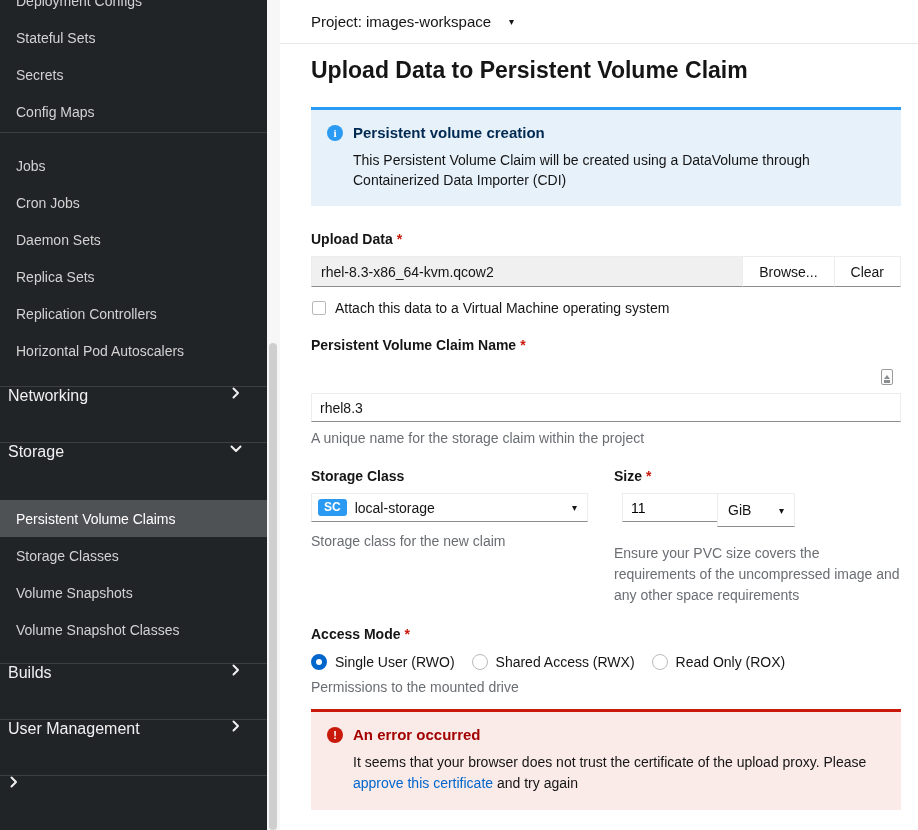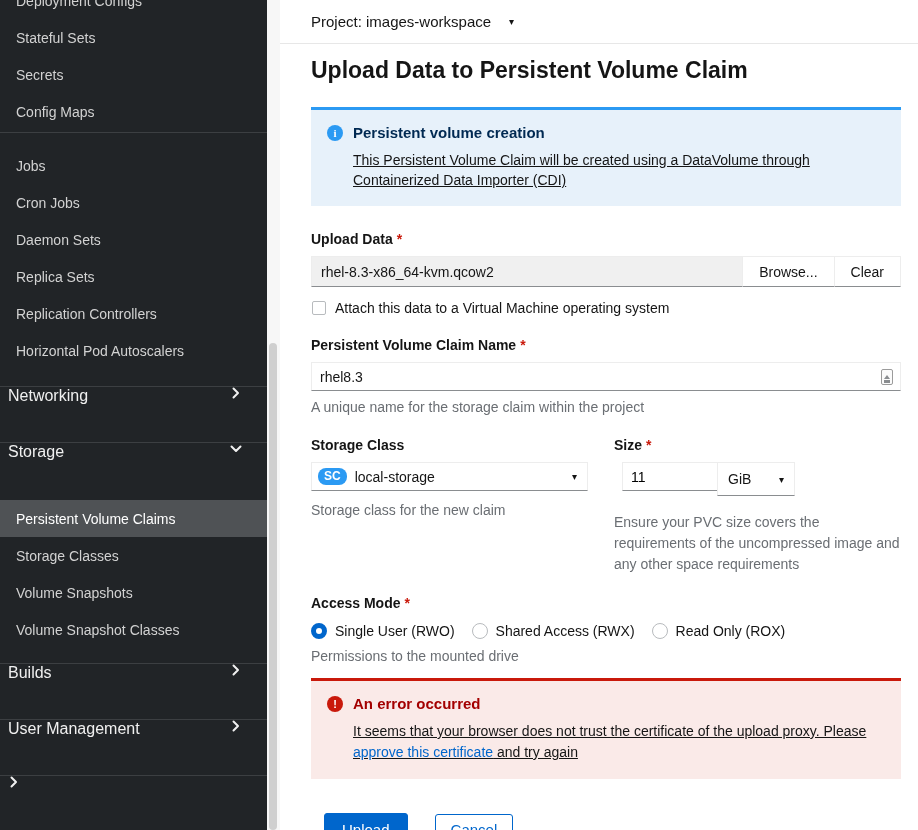--- a/index.html
+++ b/index.html
@@ -43,21 +43,21 @@
   .alert.info  { background:#e7f1fa; border-top:3px solid #2b9af3; }
   .alert.error { background:#faeae8; border-top:3px solid #c9190b; }
   .alert-icon { width:16px; height:16px; border-radius:50%; color:#fff; flex:none;
     font-size:11px; font-weight:bold; display:flex; align-items:center; justify-content:center;
     margin-right:10px; margin-top:1px; font-family:"Liberation Serif", serif; }
   .alert-icon.i-info { background:#2b9af3; }
   .alert-icon.i-err  { background:#c9190b; font-family:"Liberation Sans", sans-serif; }
   .alert-title { font-size:15px; font-weight:700; }
   .alert.info .alert-title { color:#002952; }
   .alert.error .alert-title { color:#a30000; }
-  .alert-desc { margin-top:9px; font-size:14px; line-height:20px; color:#151515; max-width:552px;text-decoration:underline; }
+  .alert-desc { margin-top:9px; font-size:14px; line-height:20px; color:#151515; max-width:552px; }
   .alert.error .alert-desc { max-width:540px; line-height:21px; }
   .alert a { color:#0066cc; text-decoration:none; cursor:pointer; }
 
   
   .f-label { font-size:14px; font-weight:700; }
   .req { color:#c9190b; margin-left:4px; font-weight:700; }
   .helper { font-size:14px; color:#6a6e73; }
 
   .sec-upload { margin-top:25px; }
   .file-row { margin-top:9px; display:flex; height:31px; }
@@ -67,36 +67,36 @@
     border-left:none; font-size:14px; color:#151515; padding:0 16px; cursor:pointer;
     font-family:"Liberation Sans", sans-serif; }
   .check-row { margin-top:13px; display:flex; align-items:center; cursor:pointer; }
   .check-row input { width:14px; height:14px; margin:0 9px 0 1px; accent-color:#fff;
     appearance:none; border:1px solid #b8bbbe; border-radius:2px; background:#fff; }
   .check-row span { font-size:14px; }
 
   .sec-name { margin-top:21px; }
   .text-input-wrap { margin-top:9px; position:relative; }
   .text-input { width:100%; height:29px; border:1px solid #ededed; border-bottom-color:#8a8d90;
-    padding:0 26px 0 8px; font-size:14px; color:#151515; font-family:"Liberation Sans", sans-serif; }
+    padding:0 26px 0 8px; font-size:14px; color:#151515; font-family:"Liberation Sans", sans-serif;margin-top:31px; }
   .autofill { position:absolute; right:8px; top:7px; width:12px; height:16px;
     border:1px solid #9b9b9b; border-radius:2px; background:#fbfbfb;
     display:flex; flex-direction:column; align-items:center; justify-content:center; }
   .autofill i { display:block; width:0; height:0; border:3px solid transparent;
     border-bottom:4px solid #8a8d90; margin-bottom:1px; }
   .autofill b { display:block; width:6px; height:3px; background:#8a8d90; }
   .sec-name .helper { margin-top:8px; }
 
   .two-col { margin-top:22px; display:flex; }
   .col-sc { width:277px; flex:none; margin-right:26px; }
   .col-size { flex:1; }
   .select-box { margin-top:9px; height:29px; border:1px solid #ededed; border-bottom-color:#8a8d90;
     display:flex; align-items:center; padding:0 10px 0 6px; cursor:pointer; background:#fff; }
   .sc-badge { background:#2b9af3; color:#fff; font-size:12px; font-weight:700;
-    padding:1px 6px 2px 6px; border-radius:8px;text-align:right; }
+    padding:1px 6px 2px 6px; border-radius:3px;text-align:right; }
   .sc-value { margin-left:8px; font-size:14px; }
   .select-box .caret, .unit-box .caret { margin-left:auto; font-size:10px; color:#151515; }
   .col-sc .helper { margin-top:11px; }
   .size-row { margin-top:9px; display:flex; height:29px;margin-left:8px; }
   .size-input { width:96px; height:29px; border:1px solid #ededed; border-bottom-color:#8a8d90;
     padding:0 8px; font-size:14px; font-family:"Liberation Sans", sans-serif; }
   .unit-box { width:78px; height:29px; border:1px solid #ededed; border-bottom-color:#8a8d90;
     border-left:1px solid #ededed; margin-left:-1px; display:flex; align-items:center;
     padding:16px 10px; font-size:14px; cursor:pointer; background:#fff; }
   .col-size .helper { margin-top:21px; line-height:21px; max-width:300px; }

